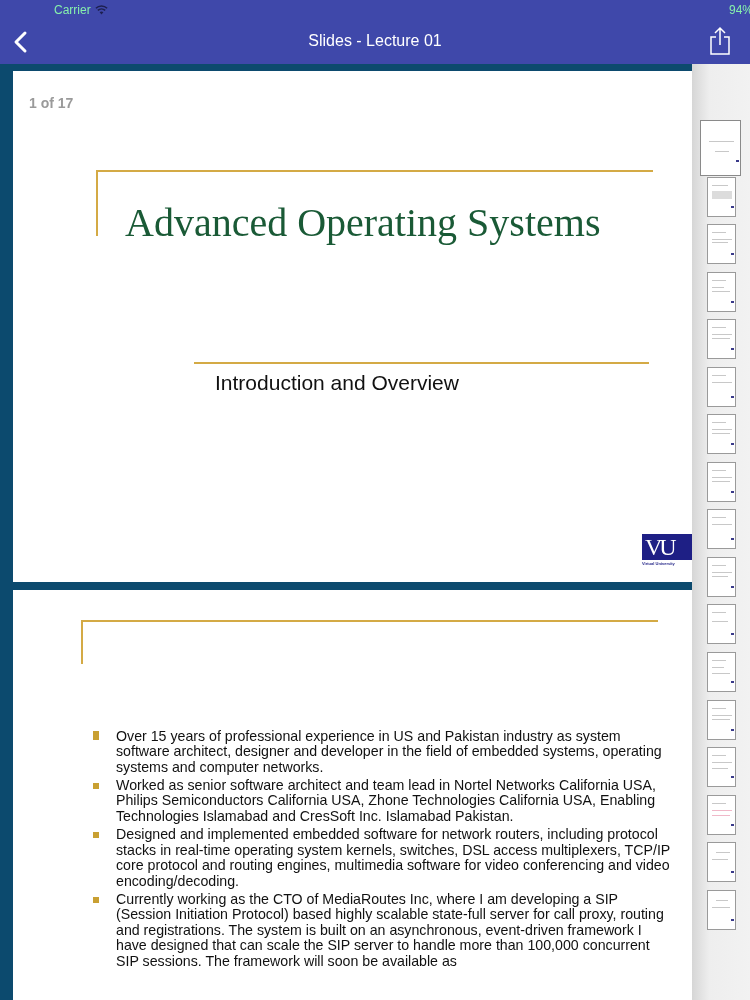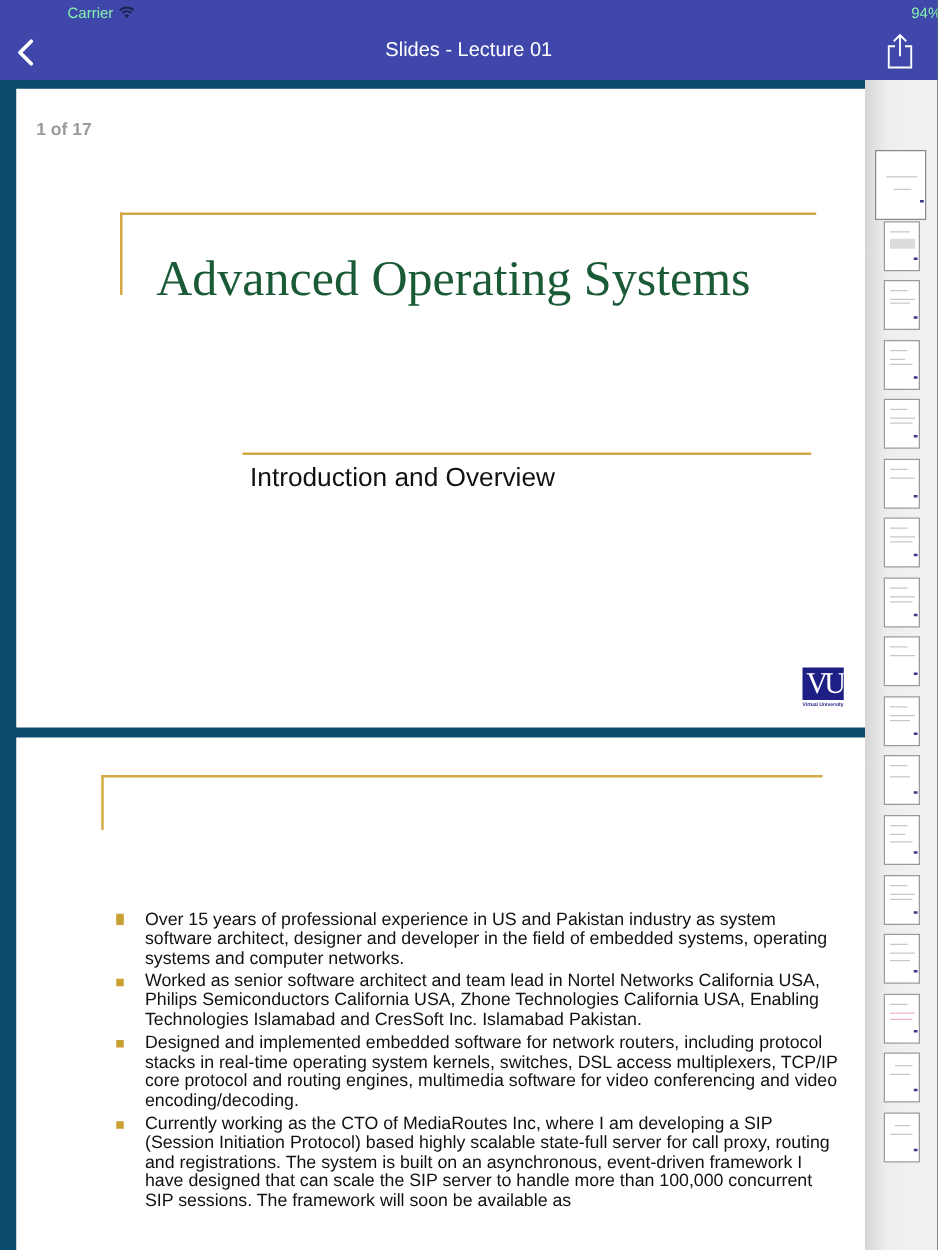--- a/index.html
+++ b/index.html
@@ -28,21 +28,21 @@
 
   .page-indicator { position: absolute; left: 16px; top: 24px; font-size: 14px; color: #9a9a9a; font-weight: bold; }
 
   .gold-h { position: absolute; height: 2px; background: #d4aa45; }
   .gold-v { position: absolute; width: 2px; background: #d4aa45; }
 
   .title-serif { position: absolute; font-family: "Liberation Serif", serif; color: #1a5a36; white-space: nowrap; }
   .subtitle { position: absolute; font-family: "Liberation Sans", sans-serif; color: #111; font-size: 21px; white-space: nowrap; }
 
   .vu-logo { position: absolute; left: 629px; top: 463px; width: 50px; height: 36px; }
-  .vu-box { width: 33px; height: 26px; background: #1e1f85; color: #fff; font-family: "Liberation Serif", serif; font-size: 24px; line-height: 26px; letter-spacing: -3px; padding-left: 3px; overflow: hidden; }
+  .vu-box { width: 50px; height: 26px; background: #1e1f85; color: #fff; font-family: "Liberation Serif", serif; font-size: 24px; line-height: 26px; letter-spacing: -3px; padding-left: 3px; overflow: hidden; }
   .vu-caption { font-size: 4px; color: #1e1f85; font-weight: bold; white-space: nowrap; margin-top: 1px; }
 
   .bullets { position: absolute; left: 80px; top: 136px; width: 580px; list-style: none; }
   .bullets li { position: relative; padding-left: 23px; font-size: 14.2px; line-height: 15.5px; color: #111; margin-bottom: 2.7px; }
   .bullets li .bullet-sq { position: absolute; left: 0; top: 5px; width: 6px; height: 6px; background: #c9a032; }
 
   
   .thumb-rail { position: absolute; left: 692px; top: 64px; width: 58px; height: 936px; background: linear-gradient(to right, #d6d6d6 0%, #eeeeee 30%, #f2f2f2 100%); }
   .thumb { position: absolute; background: #fff; border: 1px solid #9a9a9a; cursor: pointer; }
   .thumb .tline { position: absolute; height: 1px; background: #c8c8c8; }
@@ -90,21 +90,21 @@
 </div>
 
 <div class="doc-area">
 
   <div class="page page1">
     <div class="page-indicator">1 of 17</div>
     <div class="gold-h" style="left:83px; top:99px; width:557px;"></div>
     <div class="gold-v" style="left:83px; top:99px; height:66px;"></div>
     <div class="title-serif" style="left:112px; top:128px; font-size:40px;">Advanced Operating Systems</div>
     <div class="gold-h" style="left:181px; top:291px; width:455px;"></div>
-    <div class="subtitle" style="left:187px; top:300px;">Introduction and Overview</div>
+    <div class="subtitle" style="left:202px; top:300px;">Introduction and Overview</div>
     <div class="vu-logo">
       <div class="vu-box">VU</div>
       <div class="vu-caption">Virtual University</div>
     </div>
   </div>
 
   <div class="page page2">
     <div class="gold-h" style="left:68px; top:30px; width:577px;"></div>
     <div class="gold-v" style="left:68px; top:30px; height:44px;"></div>
     <ul class="bullets">

